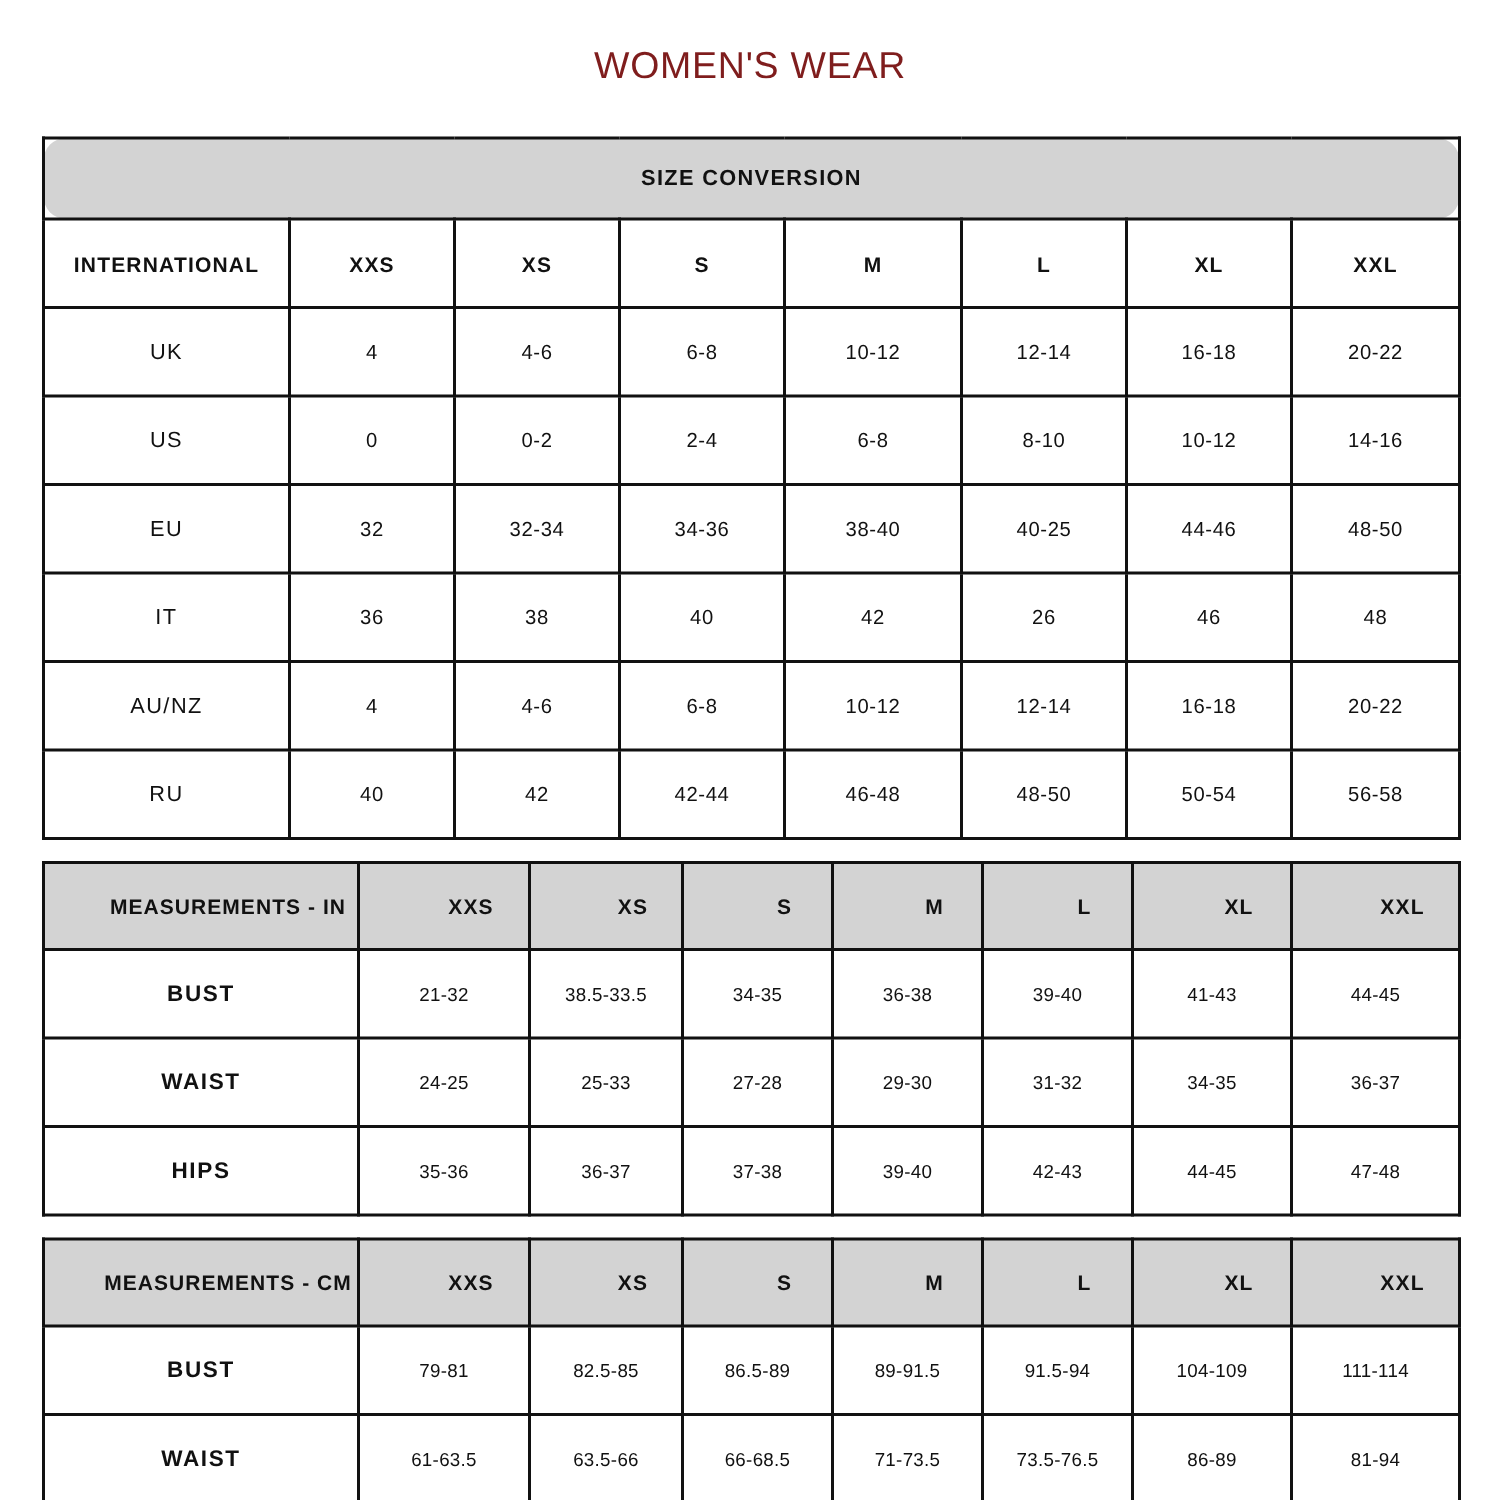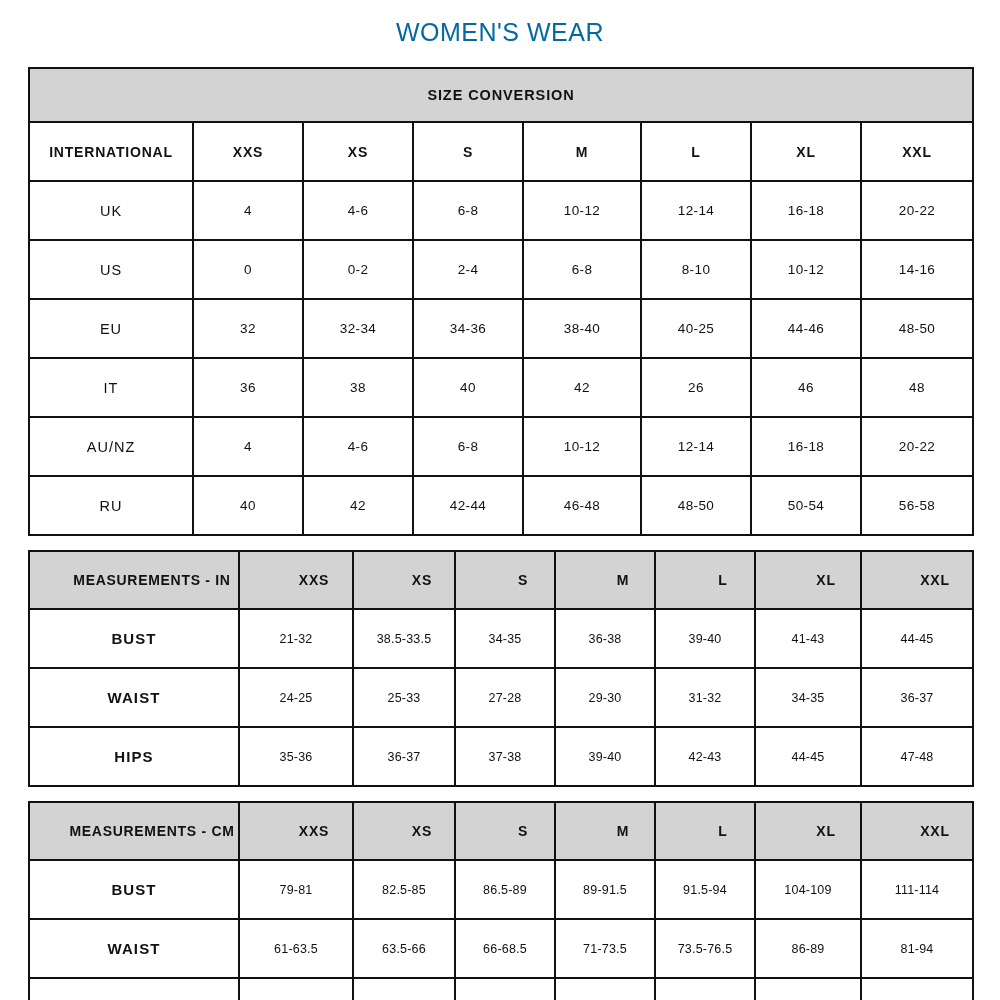--- a/index.html
+++ b/index.html
@@ -19,23 +19,23 @@
     height: 1000px;
     box-sizing: border-box;
     padding: 0 28px;
     position: relative;
   }
   .page-title {
     text-align: center;
     font-size: 25px;
     font-weight: 400;
     letter-spacing: 0.5px;
-    margin: 4px;
+    margin: 16px;
     padding: 14px 0 16px 0;
-    color: #0369a1;
+    color: #7f1d1d;
   }
   table {
     border-collapse: collapse;
     table-layout: fixed;
     width: 944px;
     margin: 0 auto;
   }
   td, th {
     border: 2px solid #111111;
     text-align: center;
@@ -101,20 +101,21 @@
   }
   #size-conversion-table tbody td.val {
     font-weight: 400;
     font-size: 13.5px;
     letter-spacing: 0.4px;
   }
   #size-conversion-table thead td {
     font-weight: 400;
     font-size: 14px;
     letter-spacing: 1px;
+    border-radius: 15px;
   }
 </style>
 </head>
 <body>
 
 <div class="page">
 
   <h1 class="page-title">WOMEN'S WEAR</h1>
 
   <table id="size-conversion-table">

